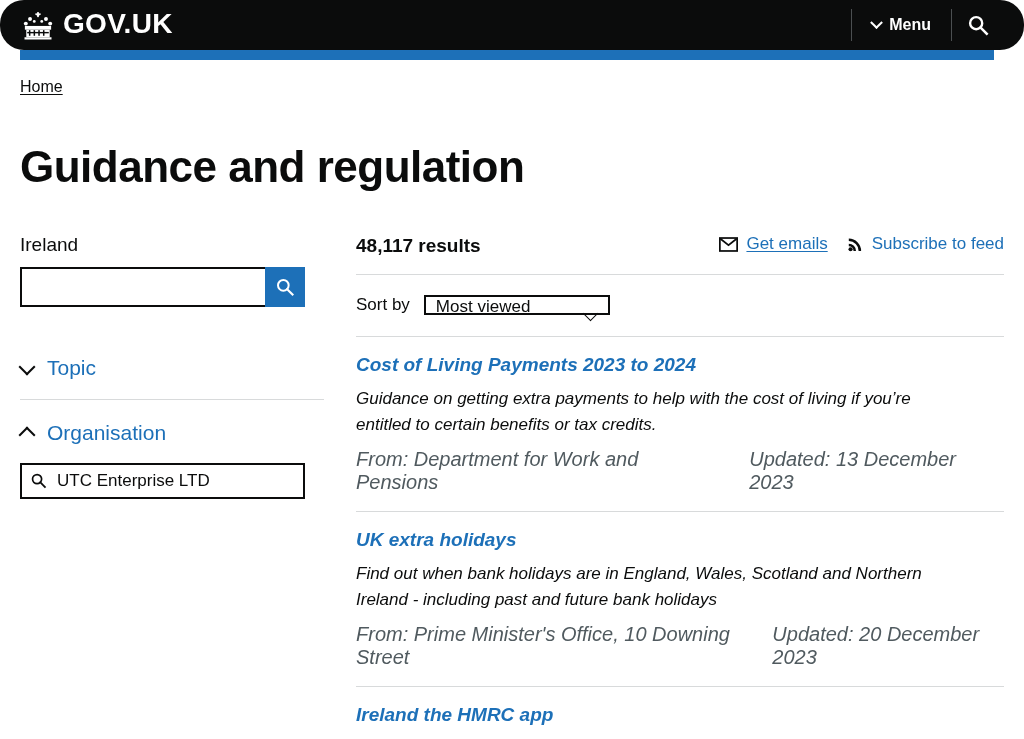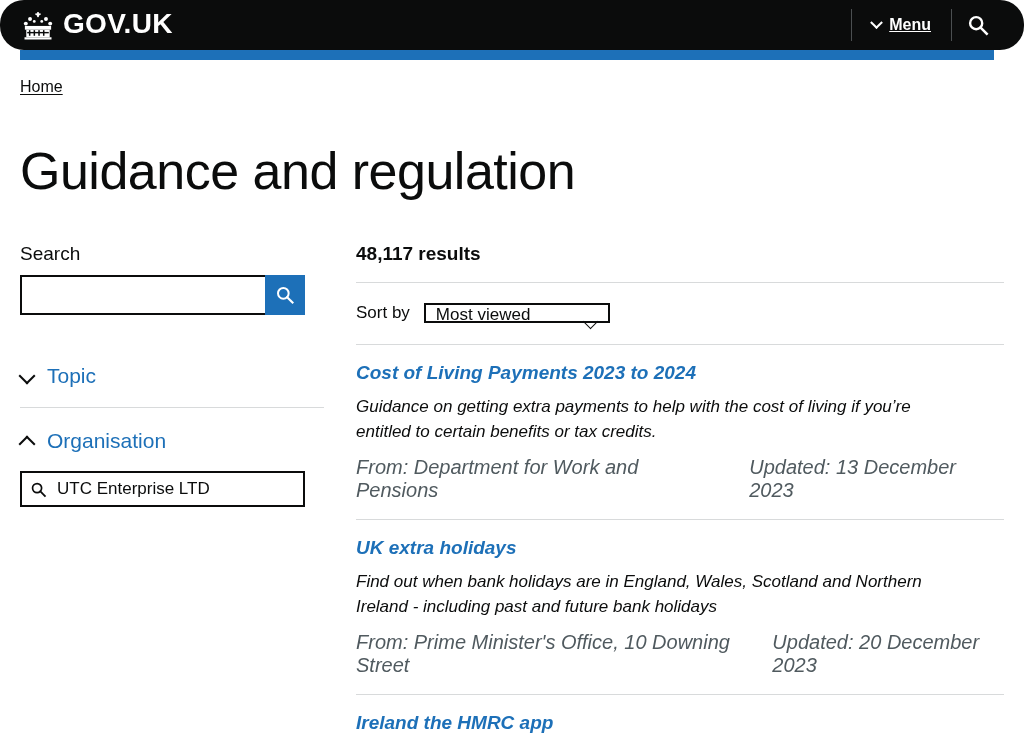--- a/index.html
+++ b/index.html
@@ -58,21 +58,20 @@
     align-items: center;
     gap: 8px;
     color: #ffffff;
     font-size: 16px;
     font-weight: bold;
     padding: 0 20px;
     background: none;
     border: none;
     cursor: pointer;
     font-family: "Liberation Sans", sans-serif;
-    text-decoration: underline;
   }
   .search-btn {
     display: flex;
     align-items: center;
     justify-content: center;
     width: 52px;
     background: none;
     border: none;
     cursor: pointer;
   }
@@ -99,22 +98,22 @@
   .breadcrumb a {
     color: #0b0c0c;
     text-decoration: underline;
     text-underline-offset: 2px;
   }
 
   
   .page-title {
     margin: 0;
     padding: 48px 24px 0 20px;
-    font-size: 52px;
-    font-weight: normal;
+    font-size: 44px;
+    font-weight: bold;
     letter-spacing: -0.5px;
     line-height: 1.05;
   }
 
   
   .body-wrap {
     display: flex;
     padding: 0 20px;
     margin-top: 44px;
     gap: 32px;
@@ -367,21 +366,21 @@
 <nav class="breadcrumb">
   <a href="#">Home</a>
 </nav>
 
 <h1 class="page-title">Guidance and regulation</h1>
 
 <div class="body-wrap">
 
   <aside class="col-side">
 
-    <div class="side-label">Search</div>
+    <div class="side-label">Ireland</div>
     <div class="search-row">
       <input class="search-input" type="text" value="" style="">
       <button class="search-submit">
         <svg width="20" height="20" viewBox="0 0 24 24" aria-hidden="true">
           <circle cx="10" cy="10" r="6.4" fill="none" stroke="#ffffff" stroke-width="2.4"></circle>
           <line x1="14.6" y1="14.6" x2="21" y2="21" stroke="#ffffff" stroke-width="2.6" stroke-linecap="square"></line>
         </svg>
       </button>
     </div>
 
@@ -405,20 +404,37 @@
         </svg>
         <input class="org-input" type="text" value="UTC Enterprise LTD" style="">
       </div>
     </div>
   </aside>
 
   <main class="col-main">
 
     <div class="results-top">
       <div class="results-count">48,117 results</div>
+      <div class="results-actions">
+        <a class="action-link underlined" href="#">
+          <svg width="19" height="15" viewBox="0 0 22 17" aria-hidden="true">
+            <rect x="1" y="1" width="20" height="15" fill="none" stroke="#0b0c0c" stroke-width="2"></rect>
+            <path d="M1.6 1.8 L11 9.3 L20.4 1.8" fill="none" stroke="#0b0c0c" stroke-width="2"></path>
+          </svg>
+          <span class="txt">Get emails</span>
+        </a>
+        <a class="action-link" href="#">
+          <svg width="16" height="16" viewBox="0 0 20 20" aria-hidden="true">
+            <circle cx="3.2" cy="16.6" r="2.6" fill="#0b0c0c"></circle>
+            <path d="M1 9.6 a9 9 0 0 1 9 9 h-3.1 a5.9 5.9 0 0 0 -5.9 -5.9 z" fill="#0b0c0c"></path>
+            <path d="M1 3.2 a15.4 15.4 0 0 1 15.4 15.4 h-3.1 a12.3 12.3 0 0 0 -12.3 -12.3 z" fill="#0b0c0c"></path>
+          </svg>
+          <span class="txt">Subscribe to feed</span>
+        </a>
+      </div>
     </div>
 
     <hr class="rule">
 
     <div class="sort-row">
       <label class="sort-label">Sort by</label>
       <span class="select-wrap">
         <select class="sort-select">
           <option>Most viewed</option>
         </select>

